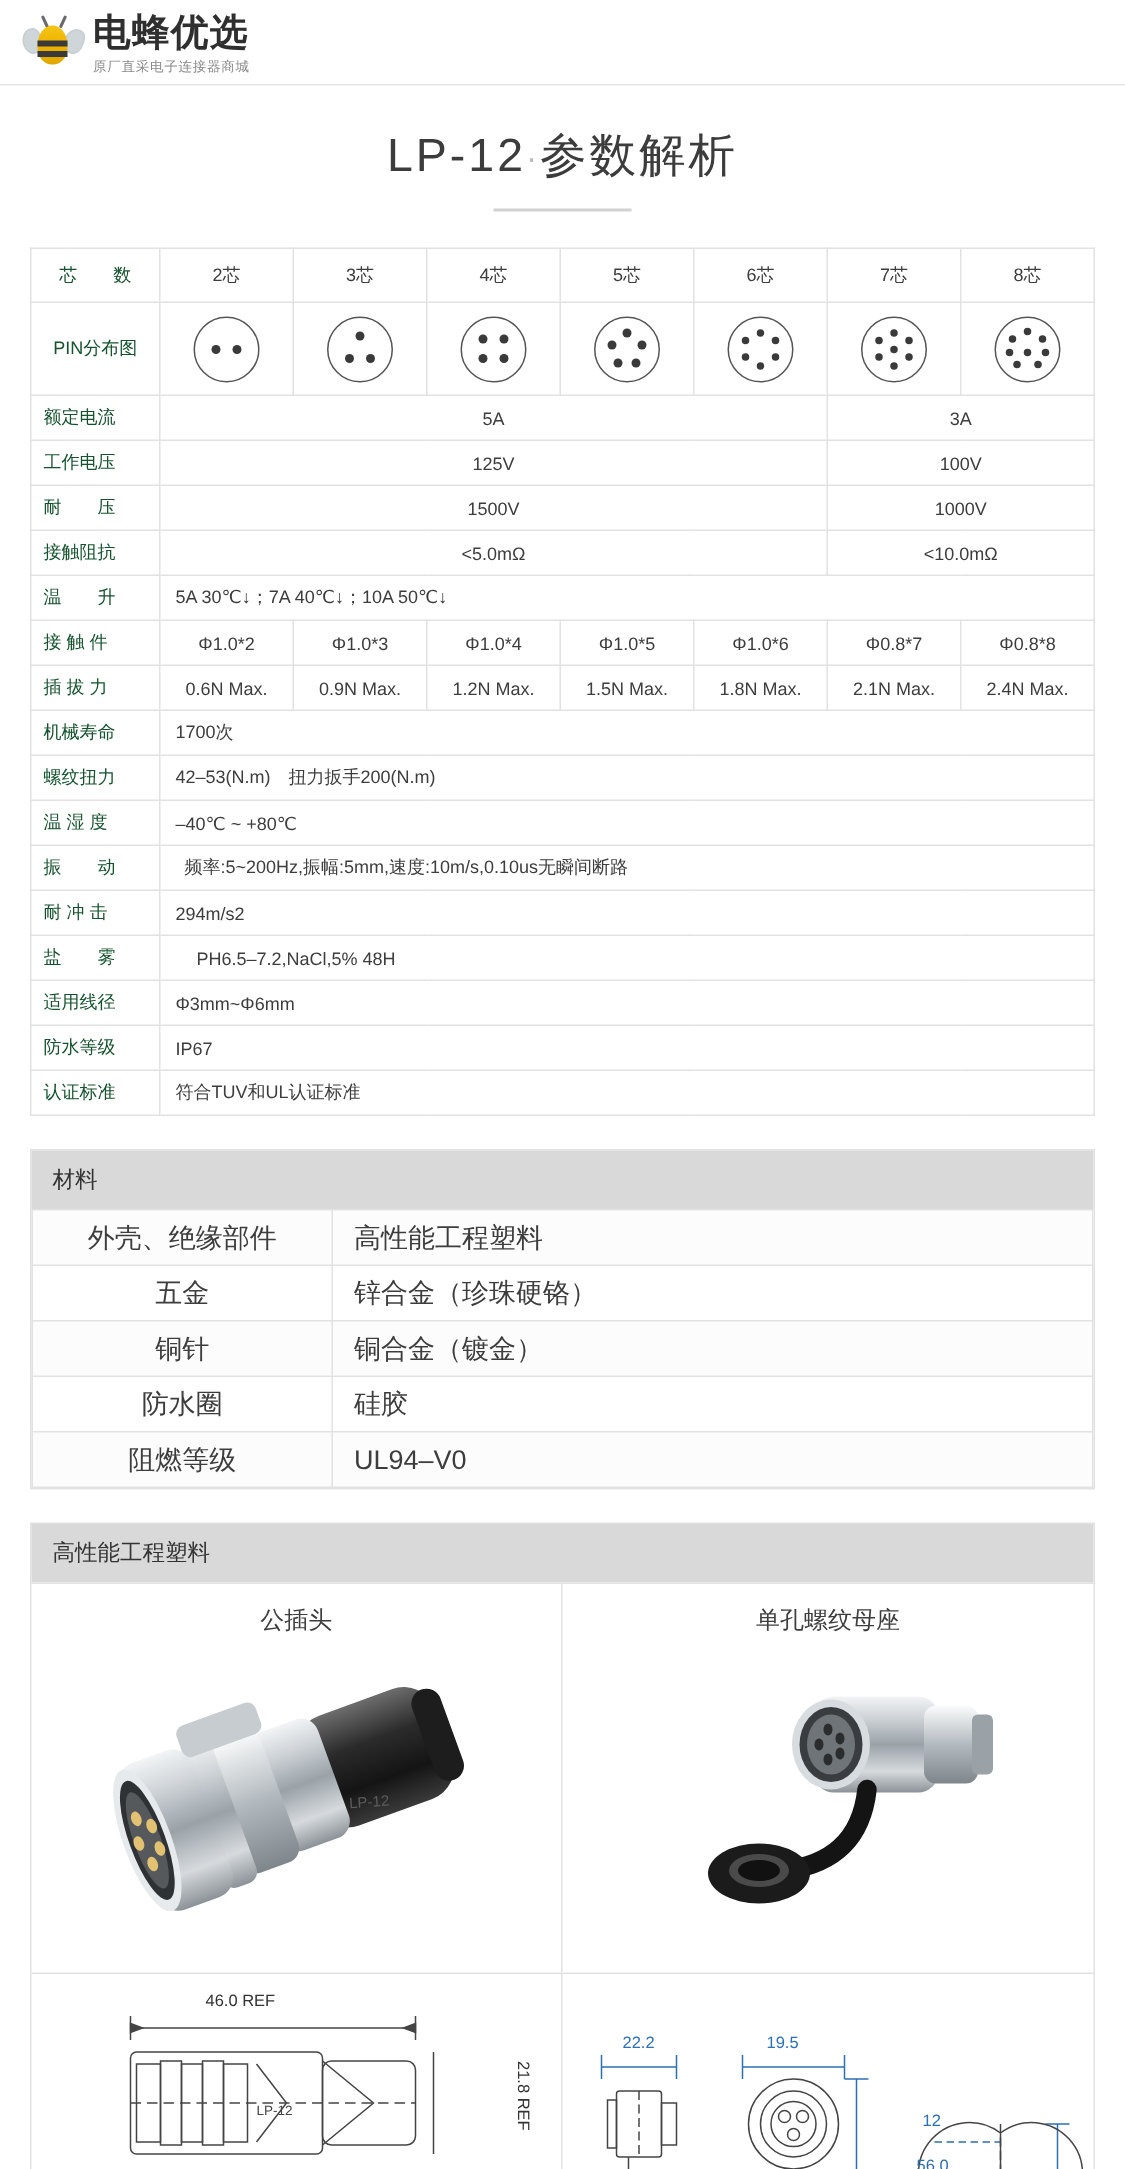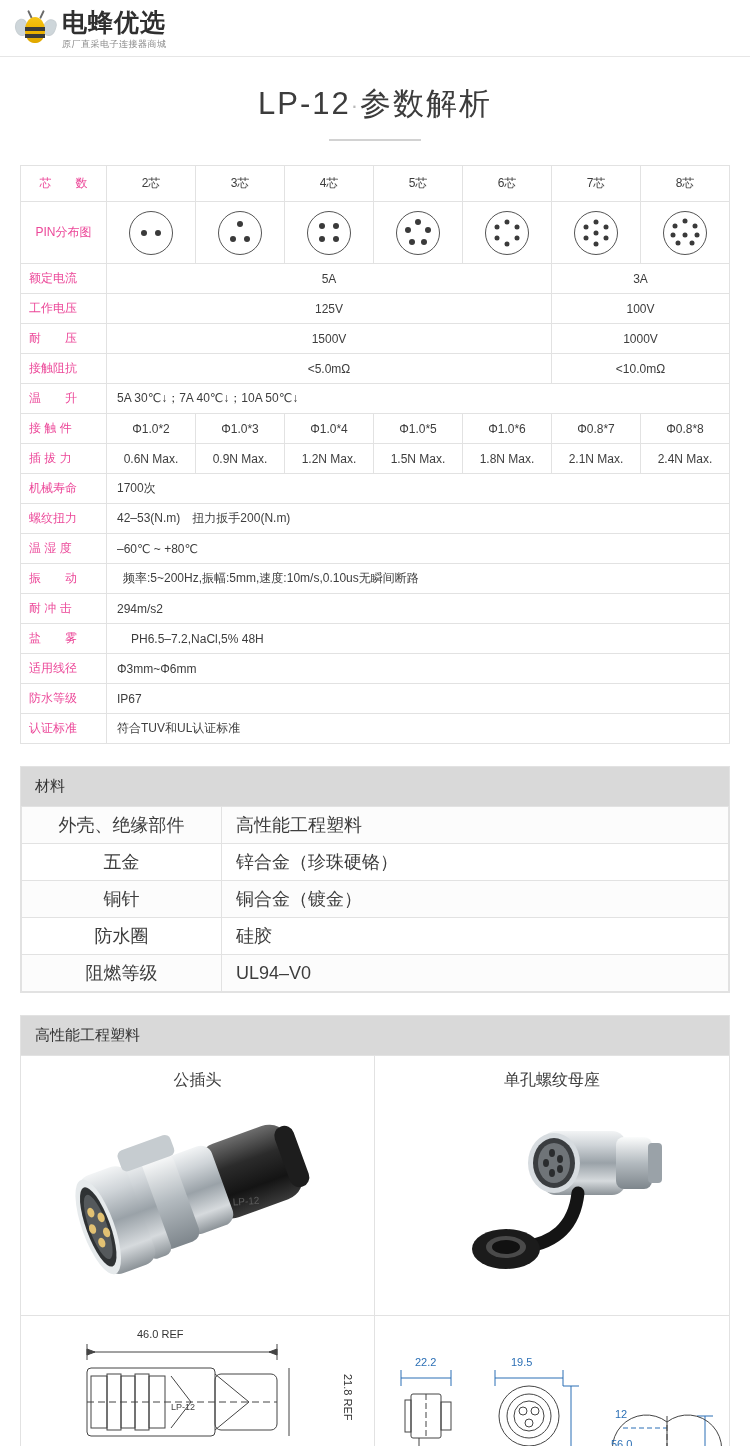--- a/index.html
+++ b/index.html
@@ -69,21 +69,21 @@
     width: 710px; border-collapse: collapse; table-layout: fixed;
     font-size: 12px; color: #3d3d3d;
   }
   table.spec td {
     border: 1px solid #e2e2e2;
     padding: 6px 8px;
     vertical-align: middle;
     background: #fff;
   }
   td.rowlabel {
-    width: 86px; text-align: left; padding-left: 10px; color: #ec4899;
+    width: 86px; text-align: left; padding-left: 10px; color: #14532d;
     background: #fafafa;
   }
   td.center { text-align: center; }
   .hdr td { text-align: center; height: 36px; background: #fafafa; }
   .pinrow td { height: 62px; text-align: center; }
 
   
   .pincircle {
     width: 44px; height: 44px; border-radius: 50%;
     border: 1px solid #555; margin: 0 auto; position: relative;
@@ -282,21 +282,21 @@
           <tr>
             <td class="rowlabel">机械寿命</td>
             <td colspan="7" class="" style="padding-left: 10px;">1700次</td>
           </tr>
           <tr>
             <td class="rowlabel">螺纹扭力</td>
             <td colspan="7" class="" style="padding-left: 10px;">42–53(N.m)　扭力扳手200(N.m)</td>
           </tr>
           <tr>
             <td class="rowlabel">温 湿 度</td>
-            <td colspan="7" class="" style="padding-left: 10px;">–60℃ ~ +80℃</td>
+            <td colspan="7" class="" style="padding-left: 10px;">–40℃ ~ +80℃</td>
           </tr>
           <tr>
             <td class="rowlabel">振　　动</td>
             <td colspan="7" class="" style="padding-left: 16px;">频率:5~200Hz,振幅:5mm,速度:10m/s,0.10us无瞬间断路</td>
           </tr>
           <tr>
             <td class="rowlabel">耐 冲 击</td>
             <td colspan="7" class="" style="padding-left: 10px;">294m/s2</td>
           </tr>
           <tr>

